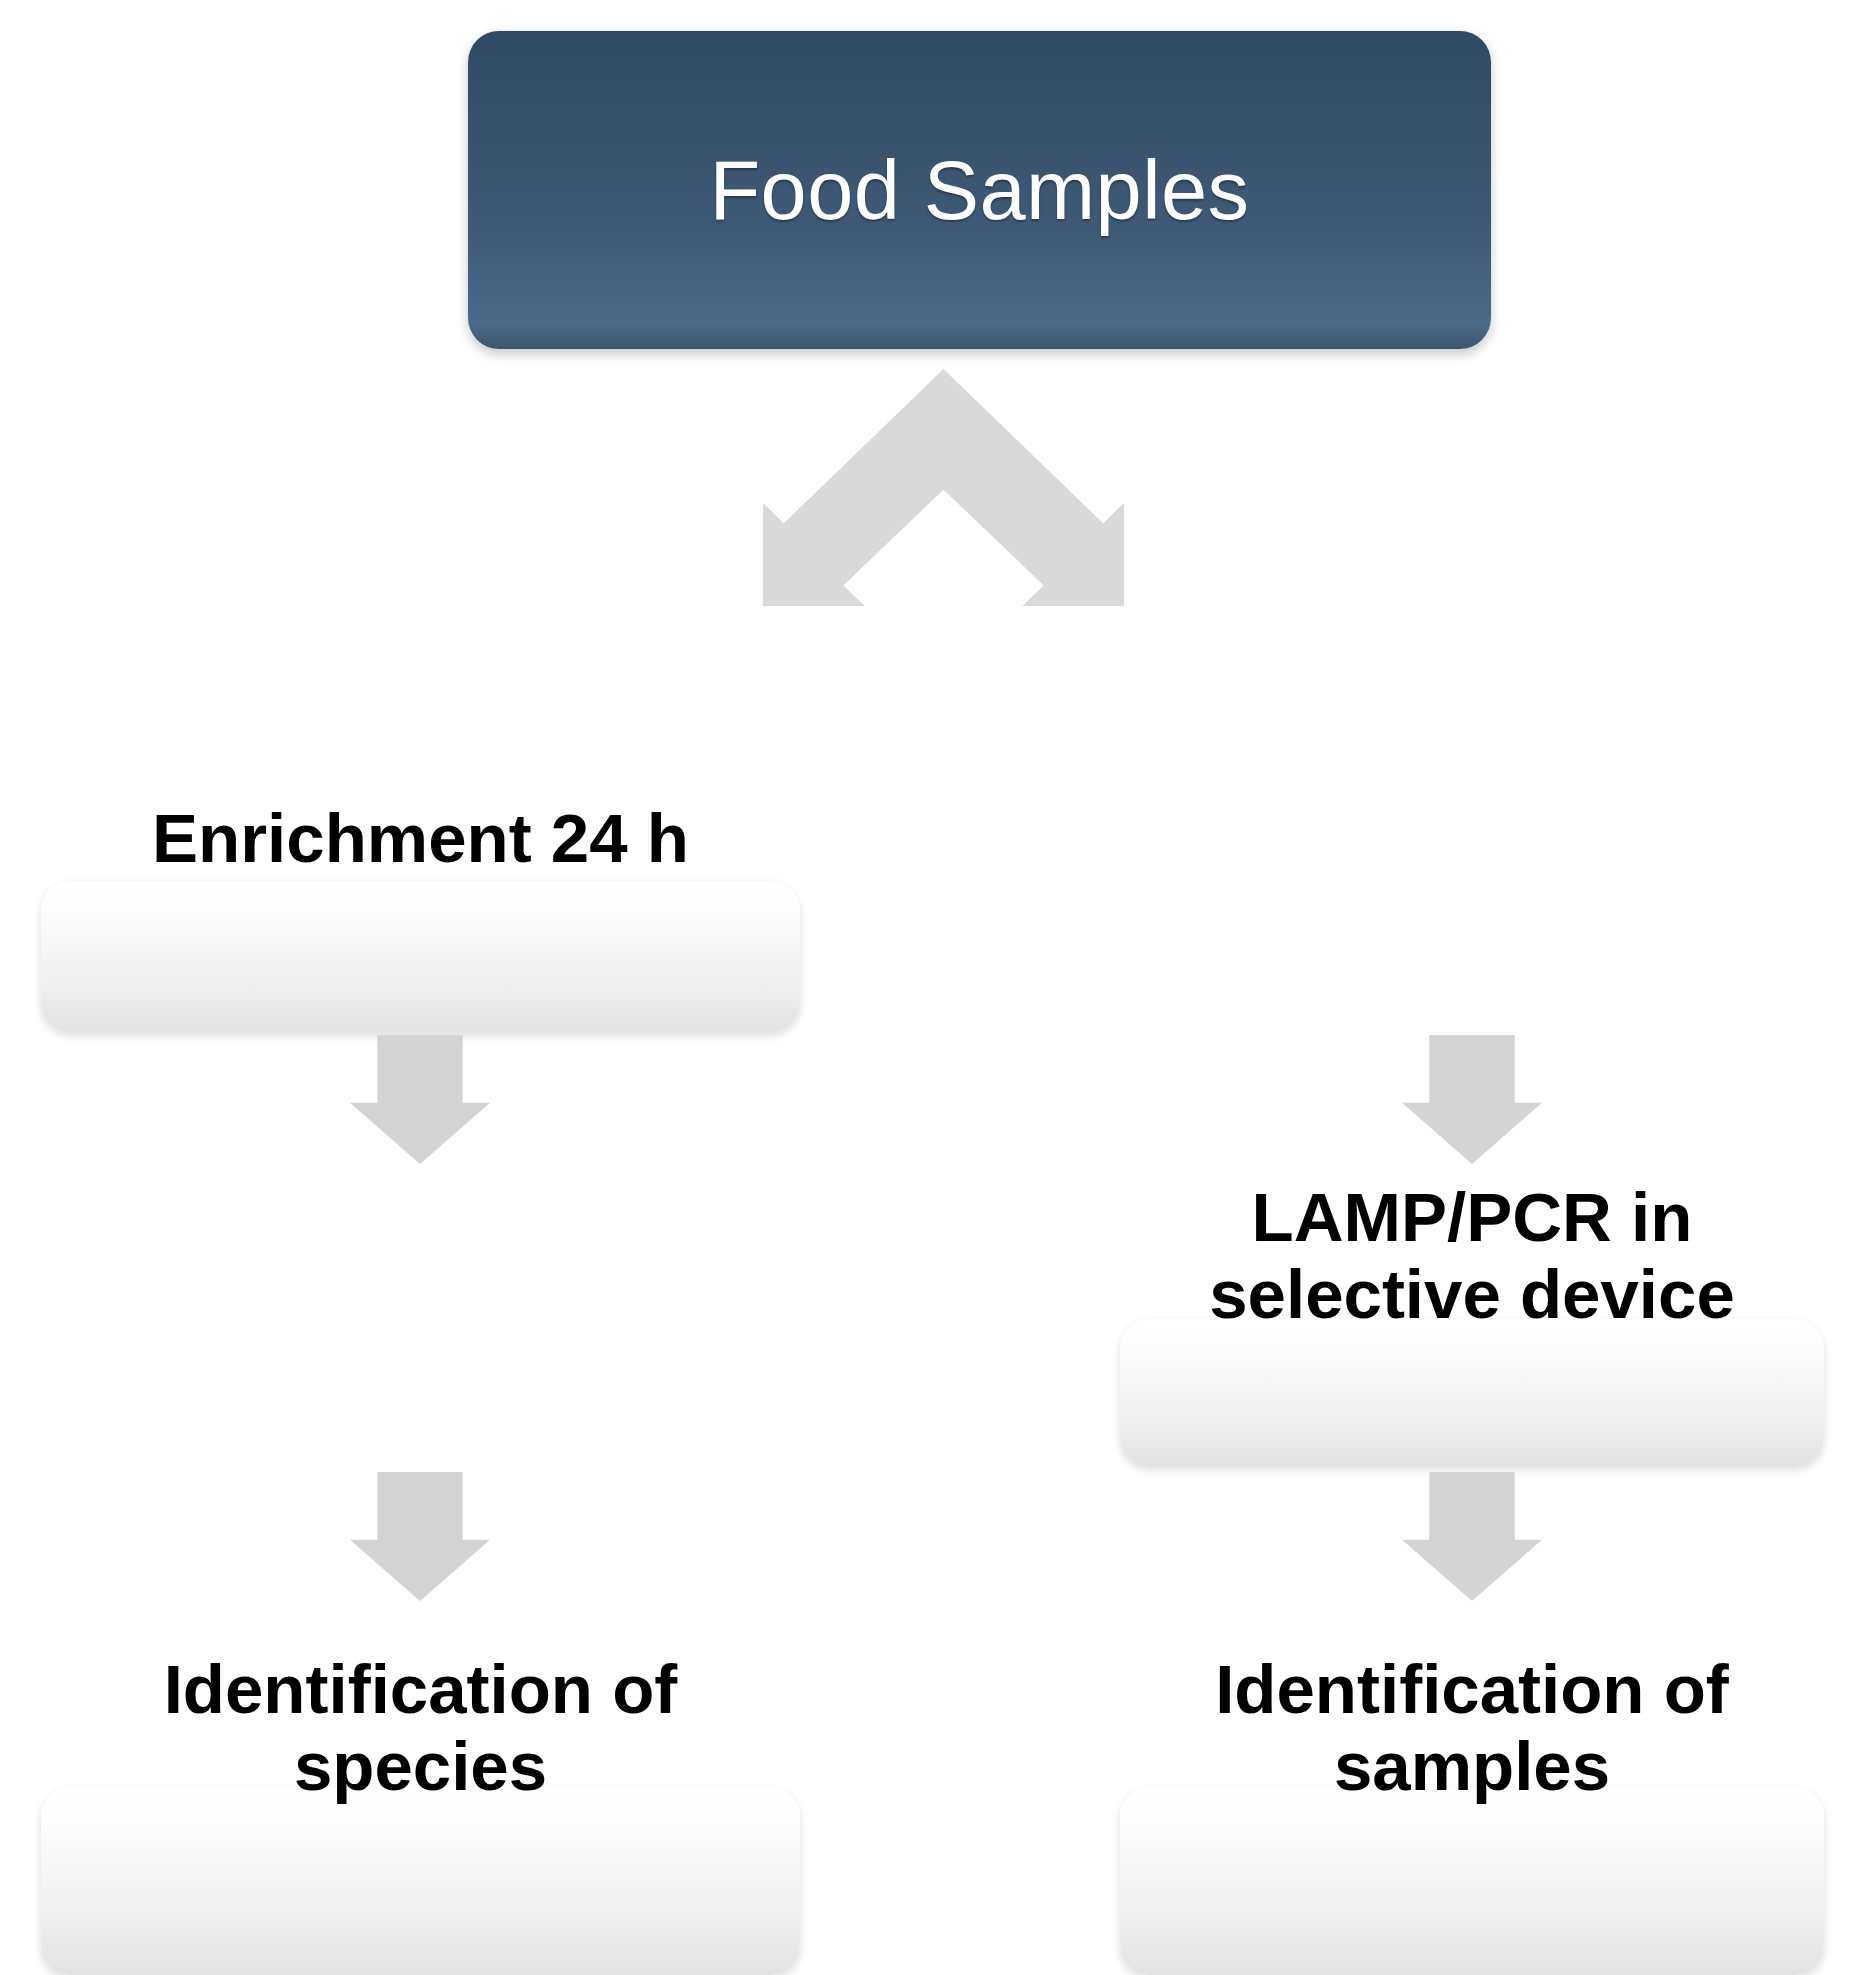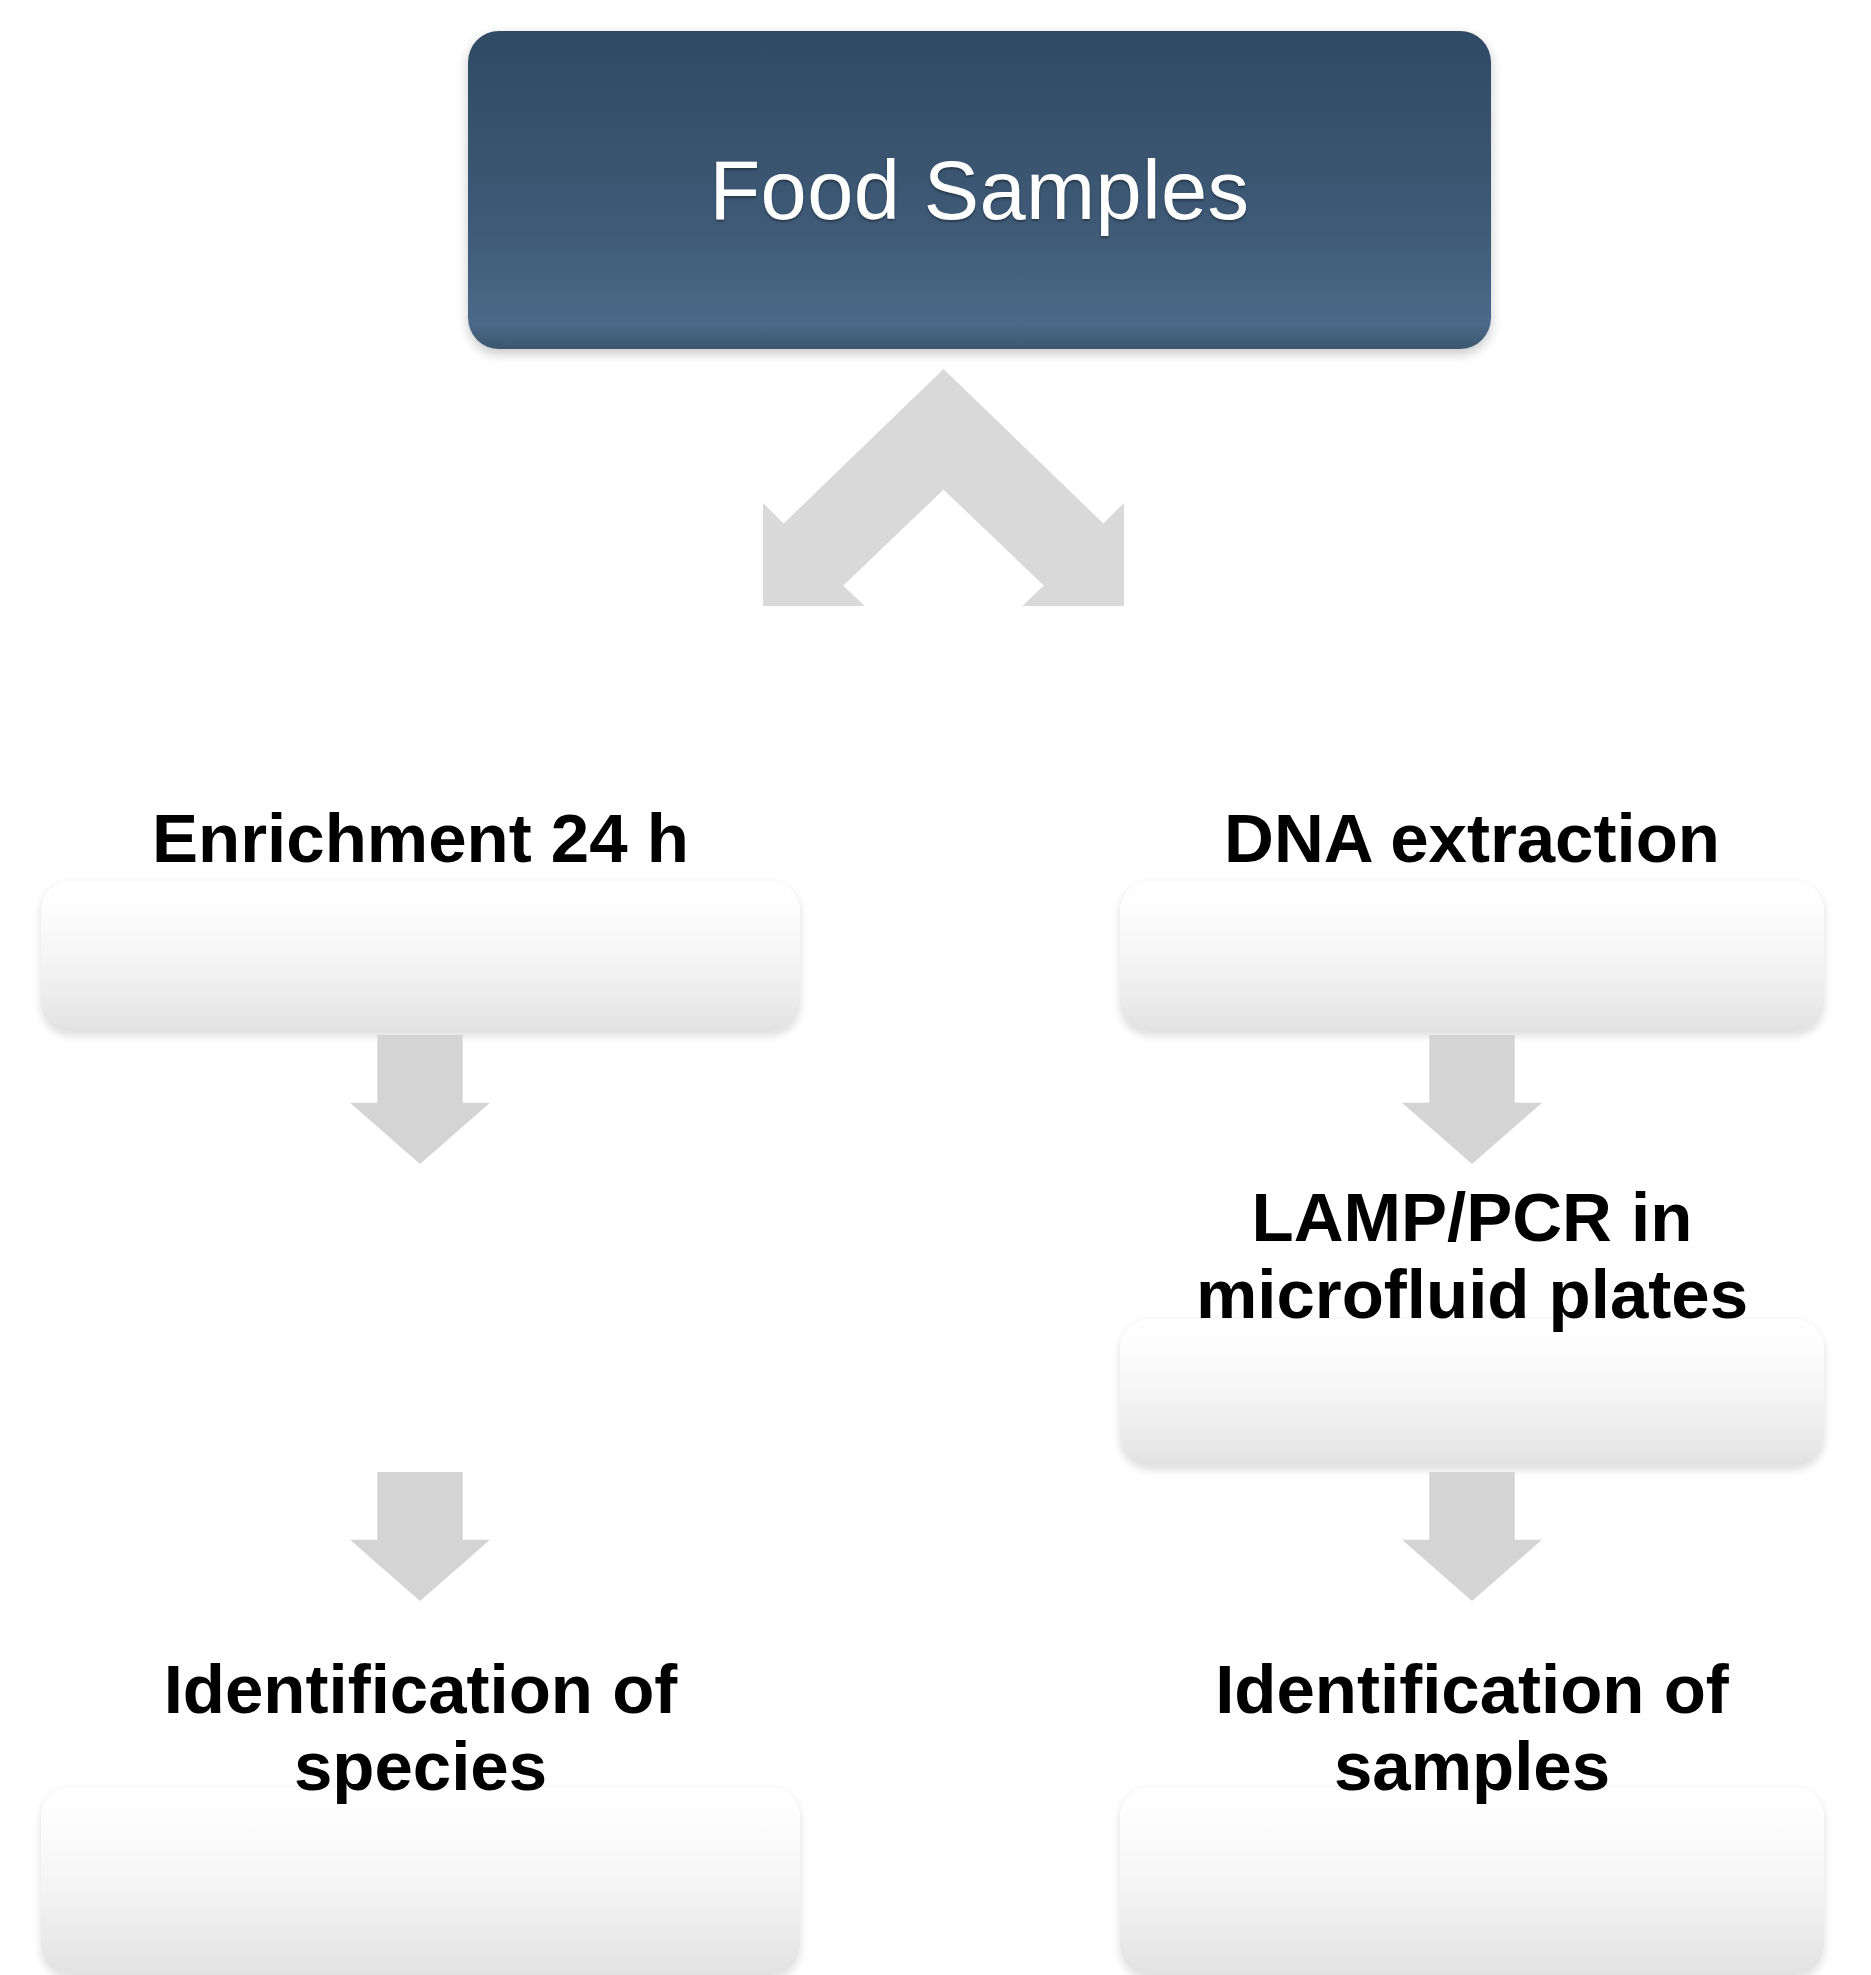--- a/index.html
+++ b/index.html
@@ -157,33 +157,30 @@
     <svg viewBox="0 0 190 175" preserveAspectRatio="none" aria-hidden="true">
       <path d="M37 0 L153 0 L153 92 L190 92 L95 175 L0 92 L37 92 Z" fill="#d4d4d4"></path>
     </svg>
   </div>
 
   <div class="node-step col-left row-3">
     <div class="node-step-label lbl-3">Identification of
 species</div>
   </div>
 
-  <div class="node-step col-right row-1">
-    <div class="node-step-label lbl-1">DNA extraction</div>
-  </div>
 
   <div class="down-arrow arr-r1">
     <svg viewBox="0 0 190 175" preserveAspectRatio="none" aria-hidden="true">
       <path d="M37 0 L153 0 L153 92 L190 92 L95 175 L0 92 L37 92 Z" fill="#d4d4d4"></path>
     </svg>
   </div>
 
   <div class="node-step col-right row-2">
     <div class="node-step-label lbl-2">LAMP/PCR in
-microfluid plates</div>
+selective device</div>
   </div>
 
   <div class="down-arrow arr-r2">
     <svg viewBox="0 0 190 175" preserveAspectRatio="none" aria-hidden="true">
       <path d="M37 0 L153 0 L153 92 L190 92 L95 175 L0 92 L37 92 Z" fill="#d4d4d4"></path>
     </svg>
   </div>
 
   <div class="node-step col-right row-3">
     <div class="node-step-label lbl-3">Identification of

